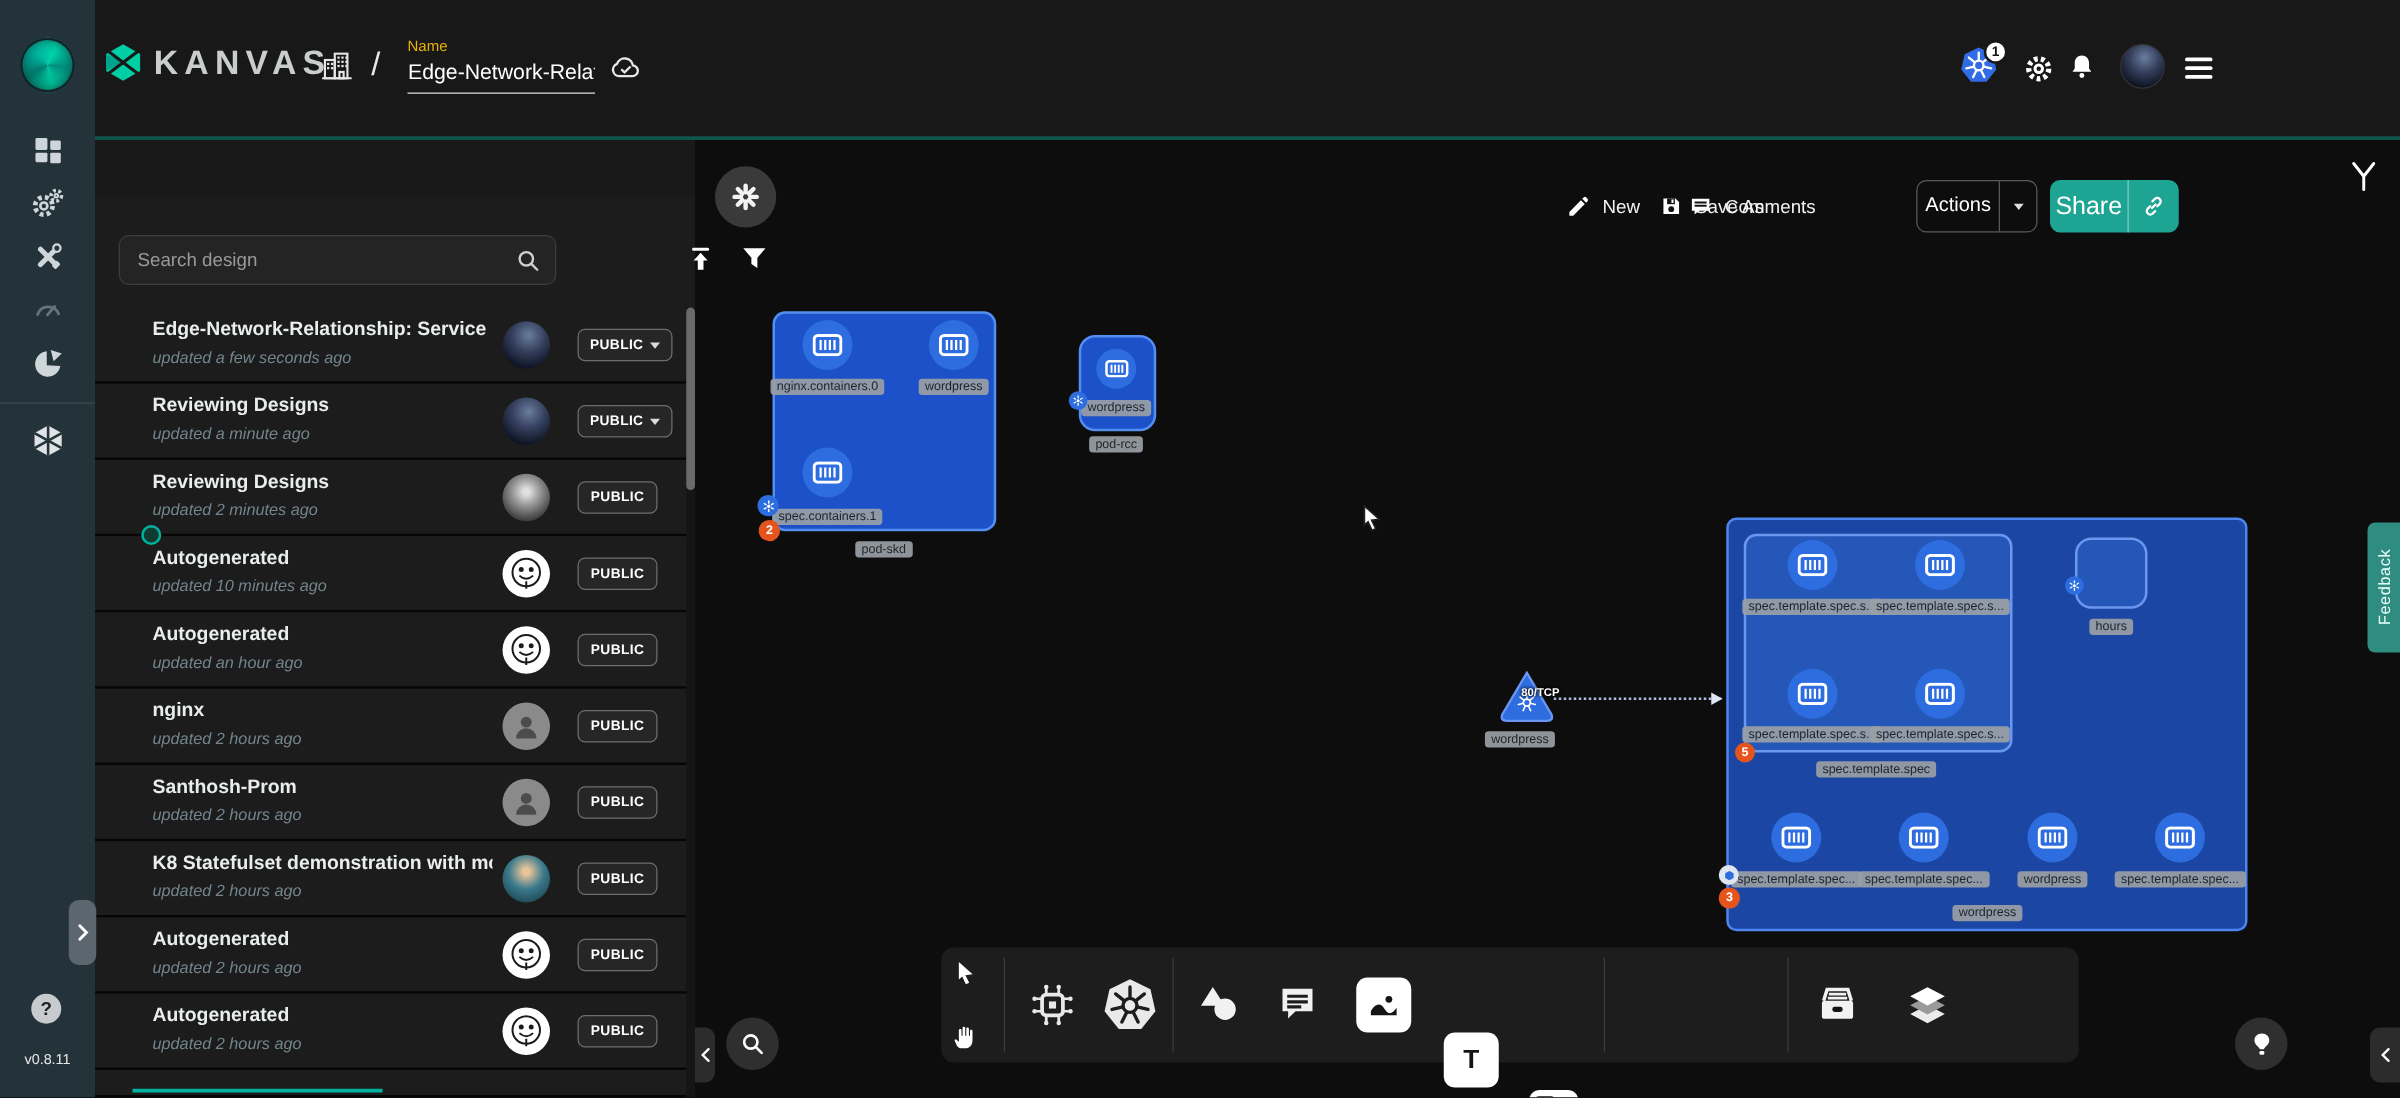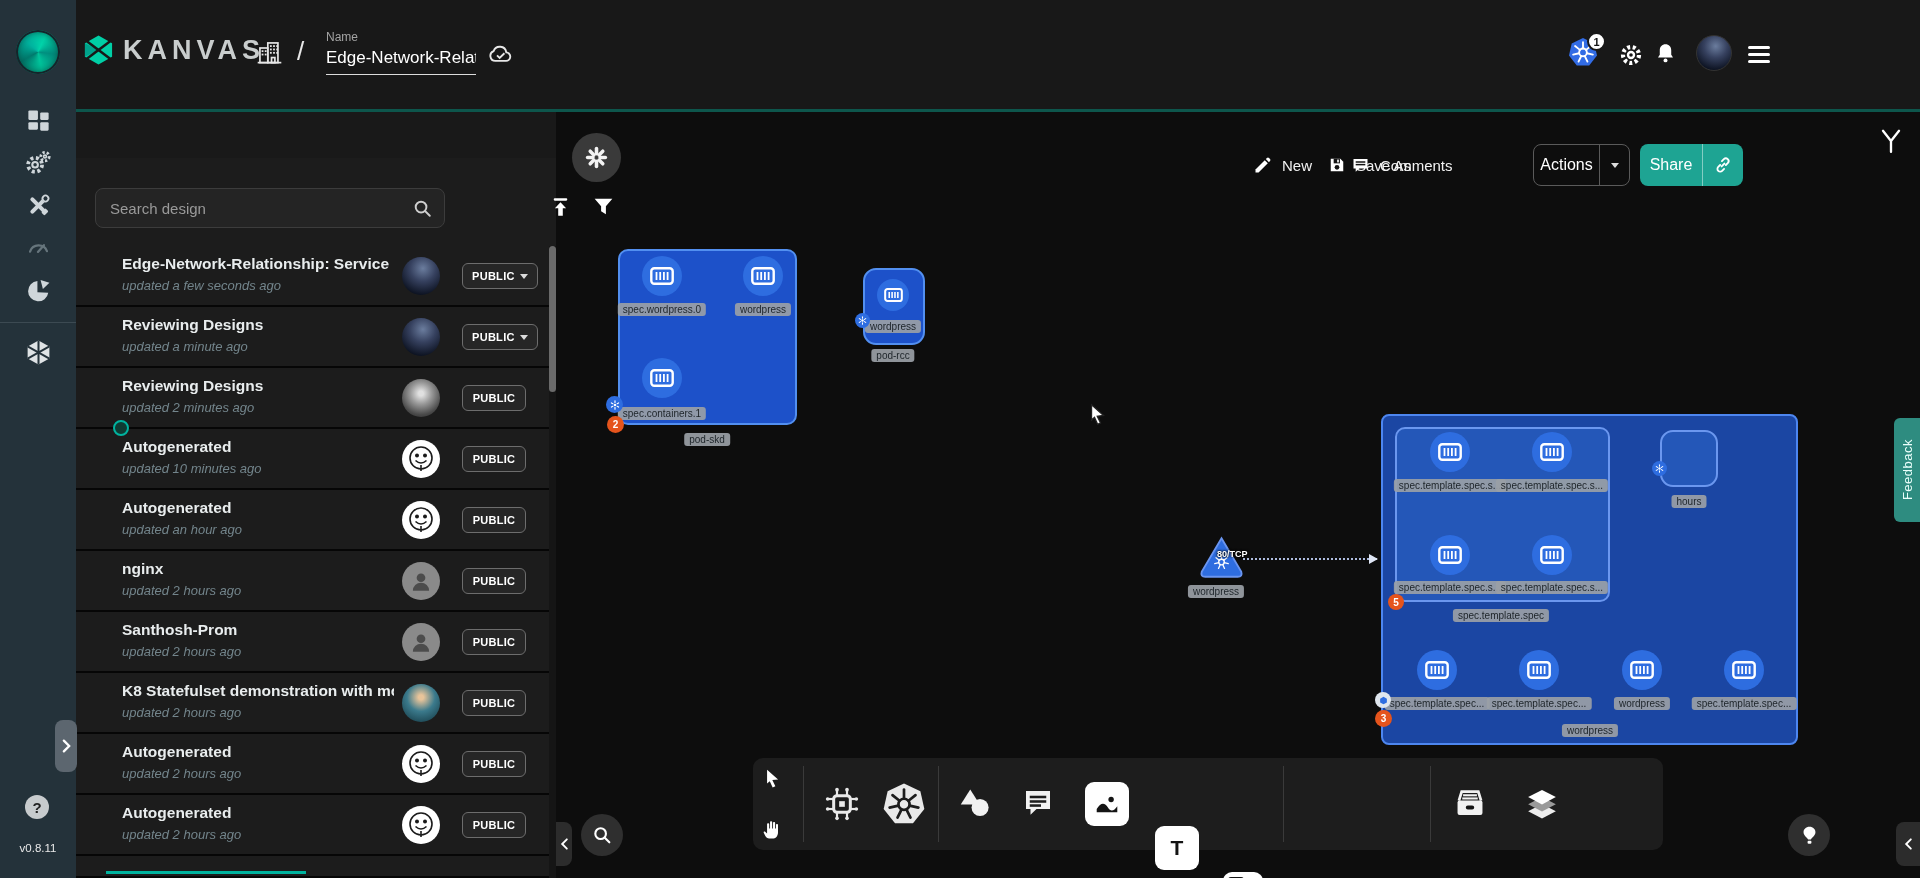--- a/index.html
+++ b/index.html
@@ -8,21 +8,21 @@
   .abs{position:absolute}
   svg{display:block}
 
   
   .header{position:absolute;left:0;top:0;width:1920px;height:112px;background:#181818;border-bottom:3px solid #0d564c;z-index:6}
   .brand{position:absolute;left:82px;top:33px;display:flex;align-items:center;gap:8px}
   .brand-text{font-size:27px;font-weight:700;letter-spacing:5px;color:#c9cdcd}
   .org-icon{position:absolute;left:256px;top:39px}
   .crumb-slash{position:absolute;left:297px;top:36px;font-size:26px;font-weight:300;color:#e8e8e8}
   .name-block{position:absolute;left:326px;top:30px}
-  .name-label{font-size:12px;color:#a3a3a3;margin-bottom:3px}
+  .name-label{font-size:12px;color:#eab308;margin-bottom:3px}
   .name-input{width:150px;background:transparent;border:none;border-bottom:1px solid #dcdcdc;color:#fff;font-size:17px;font-family:"Liberation Sans",sans-serif;padding:1px 0 6px 0;outline:none}
   .cloud-btn{position:absolute;left:487px;top:41px;cursor:pointer}
   .k8s-chip{position:absolute;left:1568px;top:37px;width:46px;height:36px;cursor:pointer}
   .k8s-chip .count{position:absolute;left:19px;top:-5px;width:19px;height:19px;border-radius:50%;background:#fff;color:#141414;font-size:11px;font-weight:700;display:flex;align-items:center;justify-content:center;border:2px solid #181818}
   .hicon{position:absolute;cursor:pointer}
   .avatar-hdr{position:absolute;left:1696px;top:35px;width:36px;height:36px;border-radius:50%;background:radial-gradient(circle at 55% 30%,#6b7d9e 0%,#36415f 38%,#0d1322 78%);border:1px solid #333;cursor:pointer}
   
   .tabs{position:absolute;left:958px;top:69px;display:flex;height:40px;z-index:7}
   .tab{display:flex;align-items:center;gap:9px;padding:0 22px;border-radius:9px 9px 0 0;font-size:17px;color:#c6c6c6;cursor:pointer}
   .tab.active{background:#1d3632;color:#fff;font-weight:600}
@@ -62,21 +62,21 @@
   .scroll-track{position:absolute;left:473px;top:134px;width:7px;height:632px;background:#151515}
   .scroll-thumb{position:absolute;left:473px;top:134px;width:7px;height:146px;background:#6a6a6a;border-radius:4px;cursor:pointer}
   .loading-line{position:absolute;left:30px;top:759px;width:200px;height:3px;background:#00B39F}
   .presence{position:absolute;left:37px;top:308px;width:16px;height:16px;border-radius:50%;background:#0f3b33;border:2px solid #00B39F;z-index:9}
 
   
   .act{position:absolute;top:145px;height:40px;display:flex;align-items:center;gap:9px;color:#f2f2f2;font-size:15px;cursor:pointer;z-index:3}
   .btn-actions{position:absolute;left:1533px;top:144px;width:97px;height:42px;border:1.5px solid #5a5a5a;border-radius:8px;display:flex;align-items:center;color:#fff;font-size:16px;cursor:pointer;z-index:3}
   .btn-actions .lbl{flex:1;text-align:center}
   .btn-actions .dd{width:30px;height:100%;border-left:1.5px solid #5a5a5a;display:flex;align-items:center;justify-content:center}
-  .btn-share{position:absolute;left:1640px;top:144px;width:103px;height:42px;background:#1ea493;border-radius:8px;display:flex;align-items:center;color:#fff;font-size:16px;cursor:pointer;z-index:3}
+  .btn-share{position:absolute;left:1640px;top:144px;width:103px;height:42px;background:#1ea493;border-radius:8px;display:flex;align-items:center;color:#fff;font-size:20px;cursor:pointer;z-index:3}
   .btn-share .lbl{width:62px;text-align:center}
   .btn-share .link{width:41px;height:100%;border-left:1px solid rgba(255,255,255,.45);display:flex;align-items:center;justify-content:center}
   .flower-btn{position:absolute;left:572px;top:133px;width:49px;height:49px;border-radius:50%;background:#3a3a3a;display:flex;align-items:center;justify-content:center;cursor:pointer;z-index:3}
 
   
   .ngroup{position:absolute;border-radius:10px;cursor:pointer}
   .g-pod{background:#1d51c9;border:2px solid #528ff0}
   .g-outer{background:#1b46a3;border:2px solid #4d86f0;border-radius:8px}
   .g-inner{background:#2457b8;border:2px solid #6b97ef}
   .ncircle{position:absolute;width:40px;height:40px;border-radius:50%;background:#2e6de0;display:flex;align-items:center;justify-content:center;cursor:pointer}
@@ -508,21 +508,21 @@
       <svg width="24" height="18" viewBox="0 0 24 18">
         <rect x="1.3" y="1.3" width="21.4" height="15.4" rx="3" fill="none" stroke="#fff" stroke-width="2.4"></rect>
         <g stroke="#fff" stroke-width="1.8">
           <line x1="6.5" y1="5" x2="6.5" y2="13"></line>
           <line x1="10.2" y1="5" x2="10.2" y2="13"></line>
           <line x1="13.9" y1="5" x2="13.9" y2="13"></line>
           <line x1="17.6" y1="5" x2="17.6" y2="13"></line>
         </g>
       </svg>
     </div>
-  <div class="nchip" style="left:662px;top:303px">spec.wordpress.0</div>
+  <div class="nchip" style="left:662px;top:303px">nginx.containers.0</div>
   <div class="nchip" style="left:763px;top:303px">wordpress</div>
   <div class="nchip" style="left:662px;top:407px">spec.containers.1</div>
   <div class="kbadge" style="left:606px;top:396px">
       <svg width="10" height="10" viewBox="0 0 12 12">
         <circle cx="6" cy="6" r="1.6" fill="#fff"></circle>
         <g stroke="#fff" stroke-width="1.4" stroke-linecap="round">
           <line x1="6" y1="1" x2="6" y2="3"></line>
           <line x1="10.3" y1="3.5" x2="8.6" y2="4.5"></line>
           <line x1="10.3" y1="8.5" x2="8.6" y2="7.5"></line>
           <line x1="6" y1="11" x2="6" y2="9"></line>

